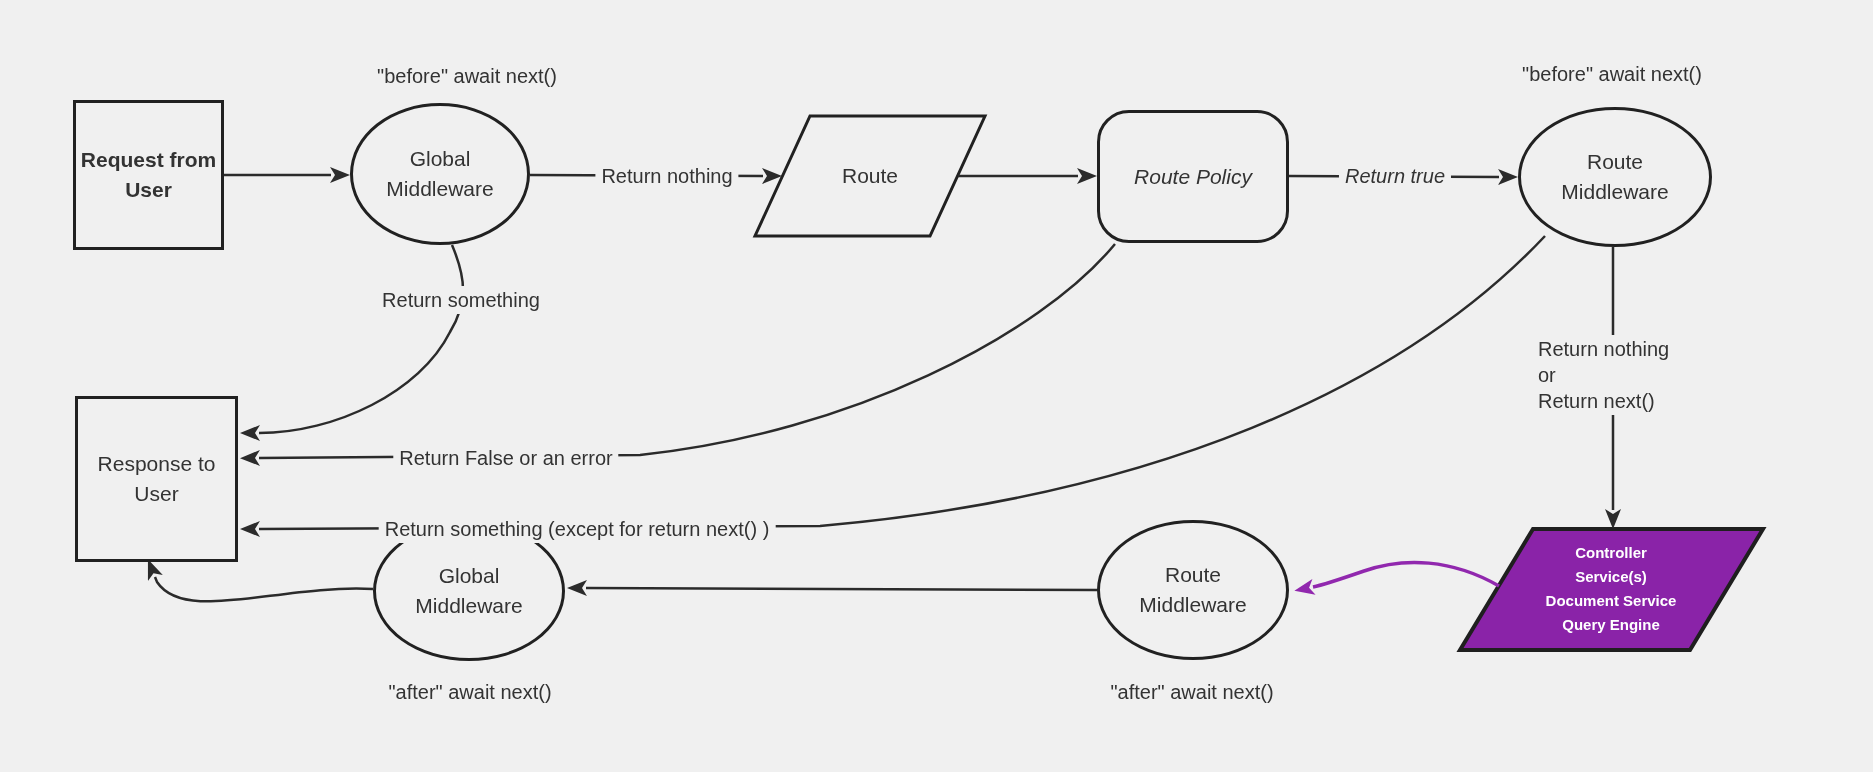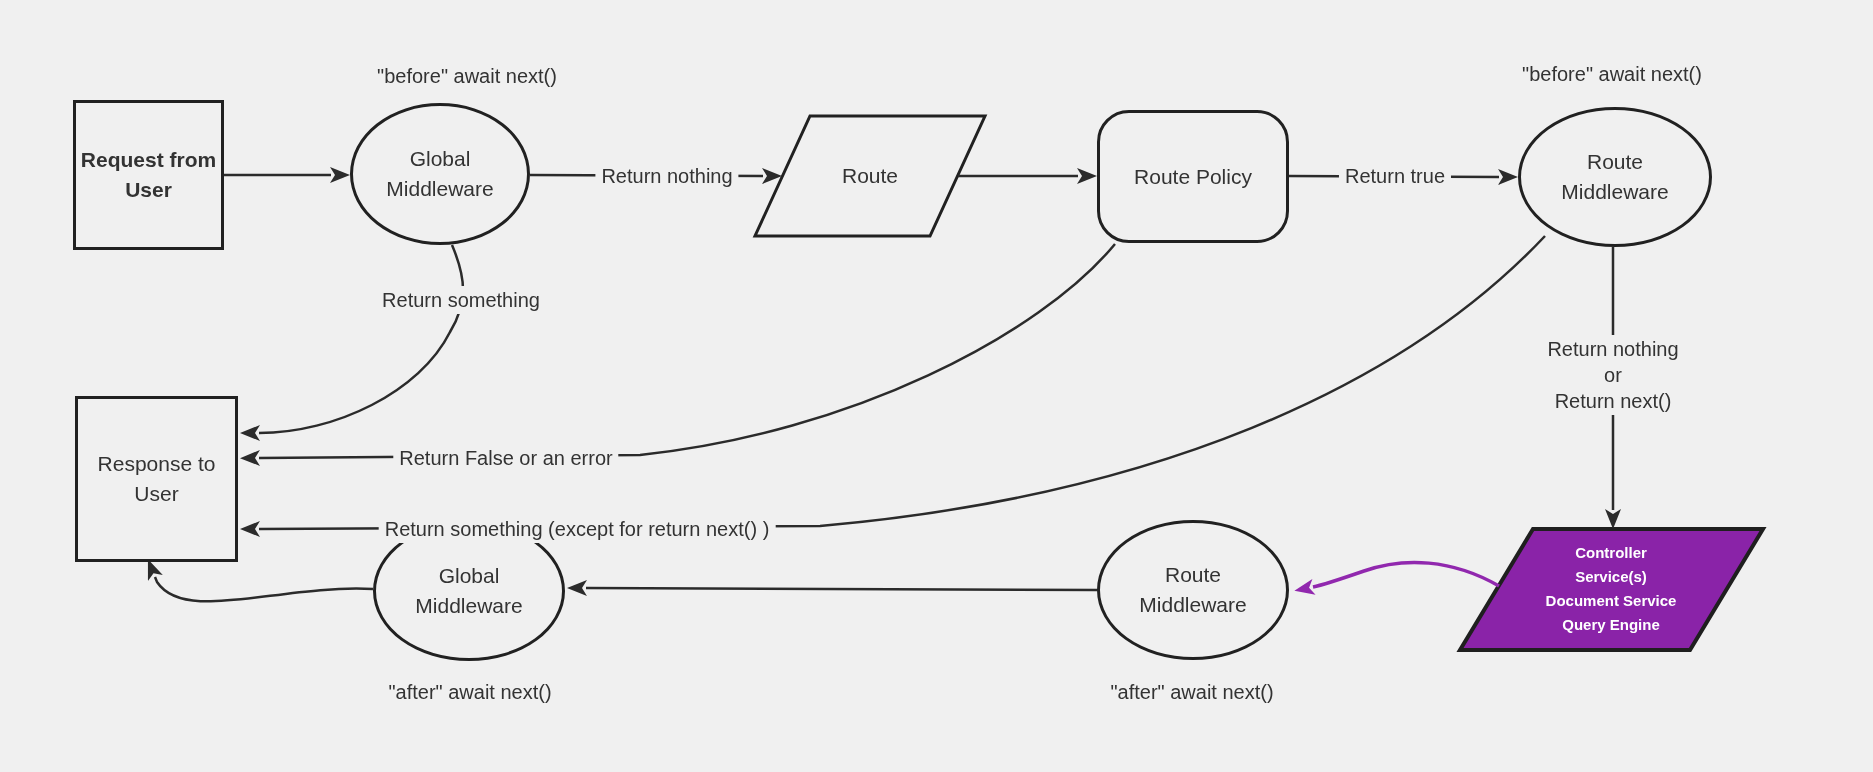--- a/index.html
+++ b/index.html
@@ -8,32 +8,32 @@
     font-family:"Liberation Sans","DejaVu Sans",sans-serif;color:#333;
     overflow:hidden;
   }
   svg.edges{position:absolute;left:0;top:0;width:1873px;height:772px;}
   .node{
     position:absolute;display:flex;align-items:center;justify-content:center;
     text-align:center;font-size:21px;line-height:30px;color:#333;
     border:3px solid #212121;background:#f0f0f0;box-sizing:border-box;
   }
   .rect{border-radius:0;}
-  .rounded{border-radius:32px;}
+  .rounded{border-radius:32px;font-style:italic;}
   .ellipse{border-radius:50%;}
   .node .lbl{display:block;}
   .overlay-label{
     position:absolute;display:flex;align-items:center;justify-content:center;
     text-align:center;font-size:21px;line-height:30px;color:#333;
     background:transparent;border:none;
   }
   .edge-label{
     position:absolute;transform:translate(-50%,-50%);
     background:#f0f0f0;padding:1px 6px;white-space:nowrap;
-    font-size:20px;line-height:26px;color:#333;text-align:center;
+    font-size:20px;line-height:26px;color:#333;
   }
   .edge-label.multiline{white-space:normal;}
   .annotation{
     position:absolute;transform:translate(-50%,-50%);
     font-size:20px;color:#333;white-space:nowrap;background:#f0f0f0;padding:0 4px;
   }
   .purple-text{
     position:absolute;transform:translate(-50%,-50%);
     color:#fff;font-weight:bold;font-size:15px;line-height:24px;
     text-align:center;white-space:nowrap;
@@ -108,21 +108,21 @@
     <div>Document Service</div>
     <div>Query Engine</div>
   </div>
 
   <div class="annotation" style="left:467px;top:76px;">"before" await next()</div>
   <div class="annotation" style="left:1612px;top:74px;">"before" await next()</div>
   <div class="annotation" style="left:470px;top:692px;">"after" await next()</div>
   <div class="annotation" style="left:1192px;top:692px;">"after" await next()</div>
 
   <div class="edge-label" style="left:667px;top:176px;">Return nothing</div>
-  <div class="edge-label" style="left:1395px;top:176px;">Return true</div>
+  <div class="edge-label" style="left:1395px;top:176px;font-style:italic;">Return true</div>
   <div class="edge-label" style="left:461px;top:300px;">Return something</div>
   <div class="edge-label" style="left:506px;top:458px;">Return False or an error</div>
   <div class="edge-label" style="left:577px;top:529px;">Return something (except for return next() )</div>
 
   <div class="edge-label multiline" style="left:1613px;top:375px;width:150px;">
     <div>
       <div>Return nothing</div>
       <div>or</div>
       <div>Return next()</div>
     </div>

